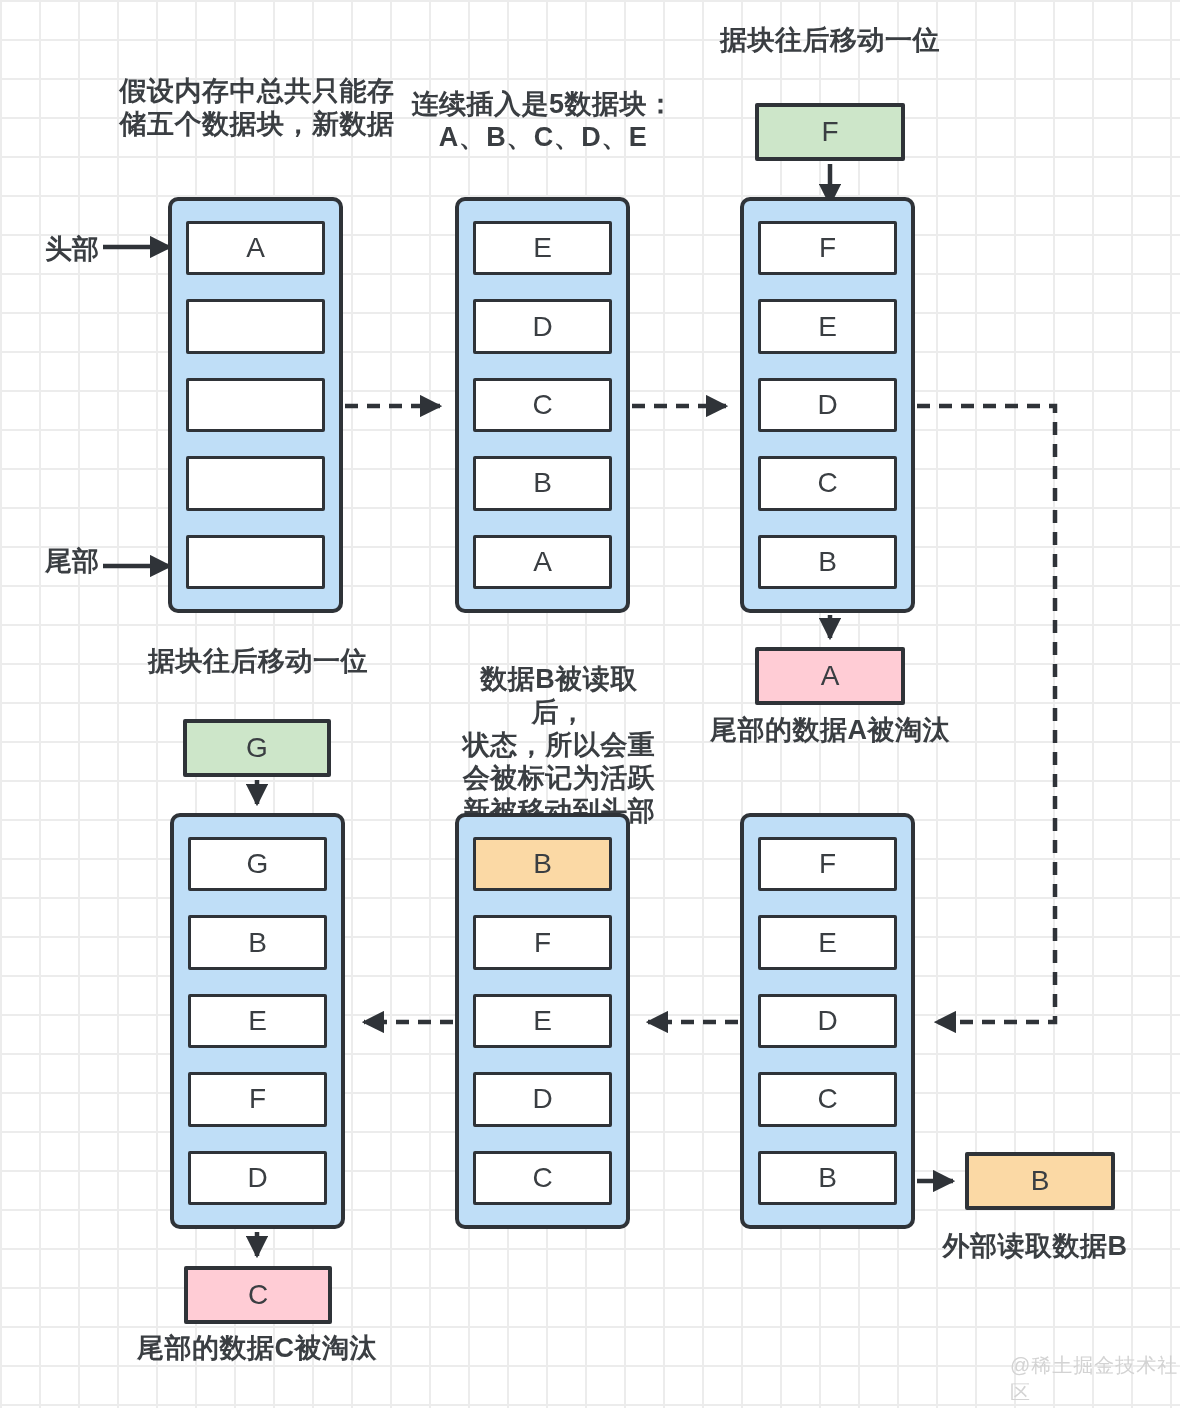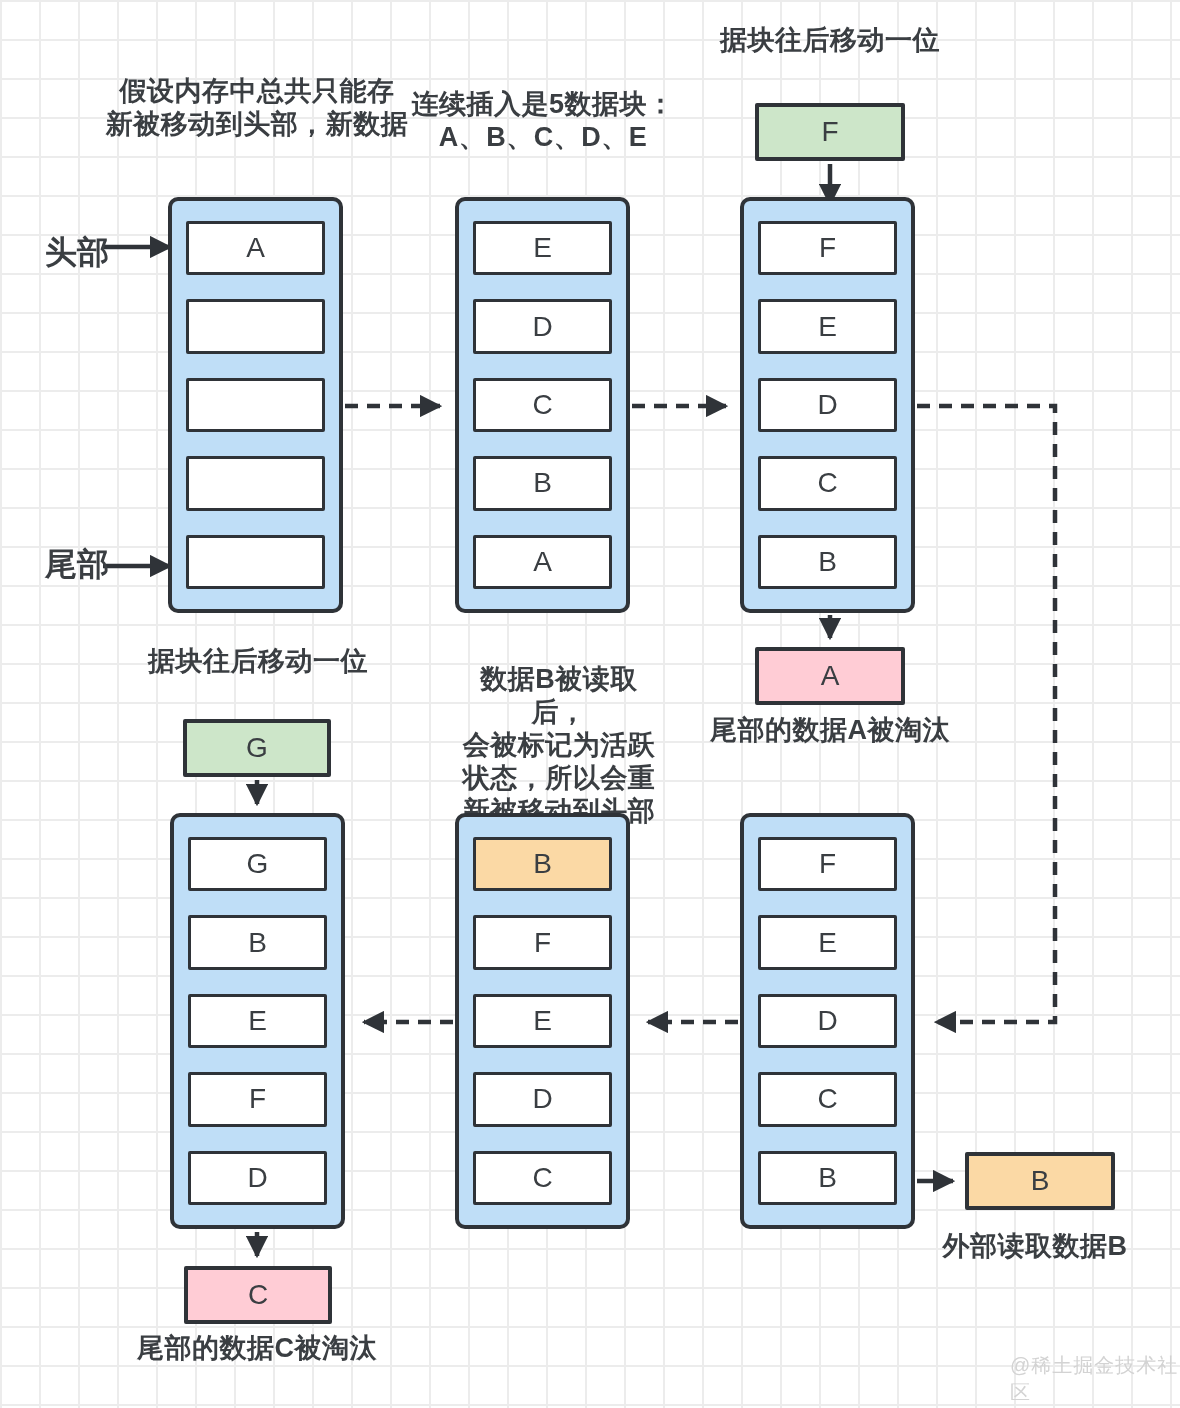--- a/index.html
+++ b/index.html
@@ -32,21 +32,21 @@
     display:flex;align-items:center;justify-content:center;
     font-size:28px;color:#3a3e42;
   }
   .sbox.green{background:#cde6c9;}
   .sbox.pink{background:#ffccd5;}
   .sbox.orange{background:#fbd9a5;}
   .txt{
     position:absolute;text-align:center;font-size:27px;font-weight:600;
     color:#3a3e42;line-height:33px;letter-spacing:0.5px;
   }
-  .side-label{position:absolute;font-size:32px;font-weight:600;color:#3a3e42;}
+  .side-label{position:absolute;font-size:27px;font-weight:600;color:#3a3e42;}
   .watermark{position:absolute;font-size:20px;font-weight:400;color:#d3d3d3;letter-spacing:1px;margin-left:28px;}
 </style>
 </head>
 <body>
 
 <div class="canvas">
 
   <svg class="arrows" viewBox="0 0 1180 1408">
     <defs>
       <marker id="ah" viewBox="0 0 10 10" markerWidth="5" markerHeight="5" refX="9" refY="5" orient="auto" markerUnits="strokeWidth">
@@ -64,36 +64,36 @@
 
     <path d="M345 406 H440" stroke="#2f3338" stroke-width="4.5" fill="none" stroke-dasharray="13 9" marker-end="url(#ah)"></path>
     <path d="M632 406 H726" stroke="#2f3338" stroke-width="4.5" fill="none" stroke-dasharray="13 9" marker-end="url(#ah)"></path>
     <path d="M917 406 H1055 V1022 H936" stroke="#2f3338" stroke-width="4.5" fill="none" stroke-dasharray="13 9" marker-end="url(#ah)"></path>
     <path d="M738 1022 H648" stroke="#2f3338" stroke-width="4.5" fill="none" stroke-dasharray="13 9" marker-end="url(#ah)"></path>
     <path d="M453 1022 H364" stroke="#2f3338" stroke-width="4.5" fill="none" stroke-dasharray="13 9" marker-end="url(#ah)"></path>
   </svg>
 
   <div class="txt" style="left:102px;top:56px;width:310px;margin-top:19px;">
     <div>假设内存中总共只能存</div>
-    <div>新被移动到头部，新数据</div>
+    <div>储五个数据块，新数据</div>
   </div>
   <div class="txt" style="left:393px;top:88px;width:300px;text-align:center;">
     <div>连续插入是5数据块：</div>
     <div>A、B、C、D、E</div>
   </div>
   <div class="txt" style="left:680px;top:24px;width:300px;">
     <div>据块往后移动一位</div>
   </div>
   <div class="txt" style="left:108px;top:645px;width:300px;">
     <div>据块往后移动一位</div>
   </div>
   <div class="txt" style="left:453px;top:663px;width:212px;">
     <div>数据B被读取后，</div>
+    <div>状态，所以会重</div>
     <div>会被标记为活跃</div>
-    <div>状态，所以会重</div>
     <div>新被移动到头部</div>
   </div>
   <div class="txt" style="left:680px;top:714px;width:300px;">尾部的数据A被淘汰</div>
   <div class="txt" style="left:107px;top:1332px;width:300px;">尾部的数据C被淘汰</div>
   <div class="txt" style="left:890px;top:1230px;width:290px;">外部读取数据B</div>
 
   <div class="side-label" style="left:45px;top:231px;">头部</div>
   <div class="side-label" style="left:45px;top:543px;">尾部</div>
 
   <div class="col" style="left:168px;top:197px;">

